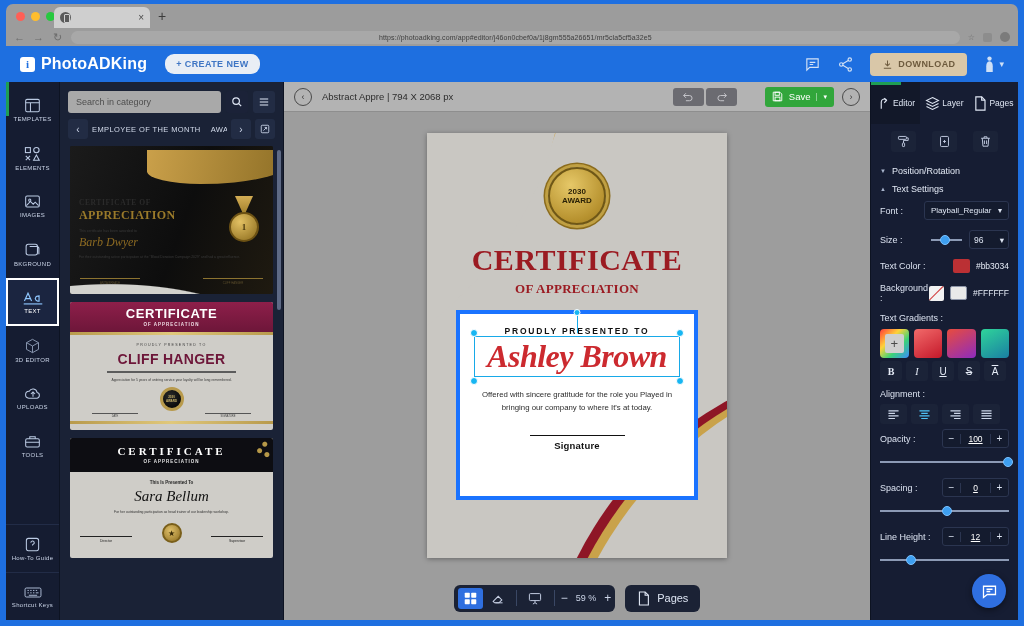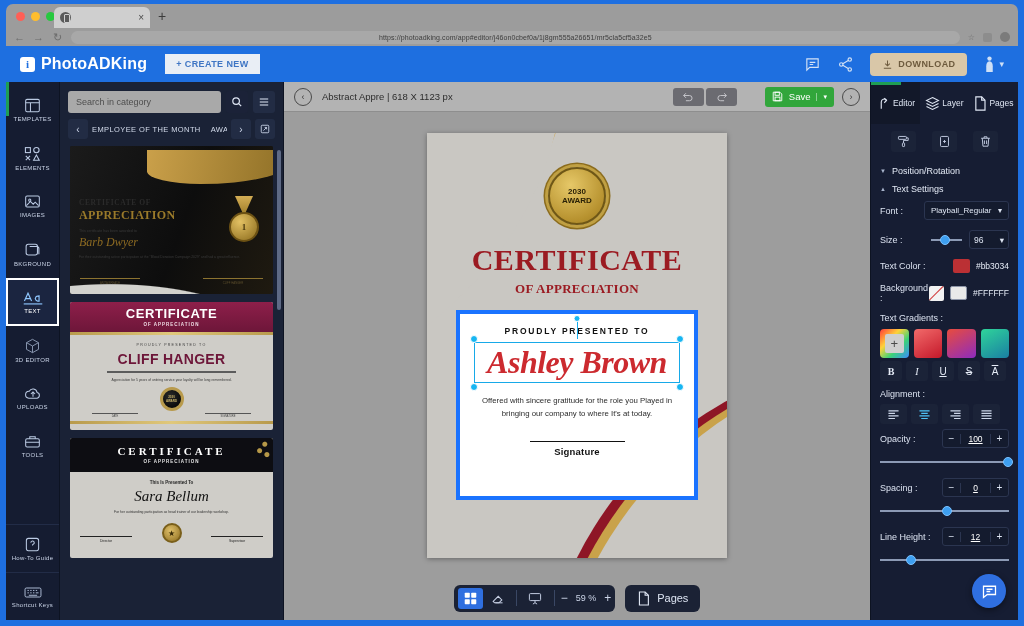--- a/index.html
+++ b/index.html
@@ -68,21 +68,21 @@
   .brand-mark {
     width: 15px; height: 15px; border-radius: 3px; background: #fff;
     color: #1e6fe0; font-size: 11px; font-weight: bold;
     display: flex; align-items: center; justify-content: center;
     font-family: "Liberation Serif", serif;
   }
   .brand-text { color: #fff; font-size: 16px; font-weight: bold; letter-spacing: .2px; }
   .create-new {
     margin-left: 18px; background: #e9eef5; color: #3f76c4;
     font-size: 9px; font-weight: bold; letter-spacing: .4px;
-    padding: 5px 11px; border-radius: 0; border: none; cursor: pointer;
+    padding: 5px 11px; border-radius: 9px; border: none; cursor: pointer;
   }
   .appbar-right {
     margin-left: auto; display: flex; gap: 16px; margin-right: 14px;
   }
   .hicon { color: #dde8f7; opacity: .95; display: flex; align-items: center; }
   .download-btn {
     background: #d9c7a8; color: #6e5b3e; font-size: 9px; font-weight: bold;
     letter-spacing: .4px; padding: 6px 12px; border-radius: 4px;
     display: flex; align-items: center; gap: 5px; border: none; cursor: pointer;
   }
@@ -330,21 +330,21 @@
     font-size: 13px; color: #9b1b22; letter-spacing: .3px;
   }
   .white-box {
     position: absolute; left: 29px; right: 29px; top: 177px; height: 190px;
     background: #fff; border: 4px solid #1a73ff;
   }
   .presented {
     text-align: center; font-size: 8.5px; font-weight: bold; color: #111;
     letter-spacing: 1.8px; margin-top: 12px;
   }
-  .name-sel { position: relative; margin: 10px 14px 0; }
+  .name-sel { position: relative; margin: 4px 14px 0; }
   .name-text {
     font-family: "Liberation Serif", serif; font-style: italic; font-weight: bold;
     font-size: 32px; color: #cc2a2f; text-align: center; line-height: 1;
     letter-spacing: -.5px;
   }
   .sel-frame {
     position: absolute; left: 0; right: 0; top: -4px; bottom: -5px;
     border: 1.4px solid #17a9e8; pointer-events: none;
   }
   .handle {
@@ -749,21 +749,21 @@
               <div class="sig">Supervisor</div>
             </div>
           </div>
         </div>
       </div>
     </div>
 
     <div class="canvas-wrap">
       <div class="canvas-top">
         <div class="circ-btn">‹</div>
-        <div class="doc-title">Abstract Appre  |  618 X 1123 px</div>
+        <div class="doc-title">Abstract Appre  |  794 X 2068 px</div>
         <div class="undo-redo">
           <div class="ur">
             <svg width="13" height="11" viewBox="0 0 20 16" fill="none" stroke="#c6c6cc" stroke-width="1.5">
               <path d="M6 3 2.5 6.5 6 10"></path>
                 <path d="M2.5 6.5h9a4 4 0 0 1 0 8H6"></path>
             </svg>
           </div>
           <div class="ur">
             <svg width="13" height="11" viewBox="0 0 20 16" fill="none" stroke="#c6c6cc" stroke-width="1.5">
               <path d="M14 3 17.5 6.5 14 10"></path>

